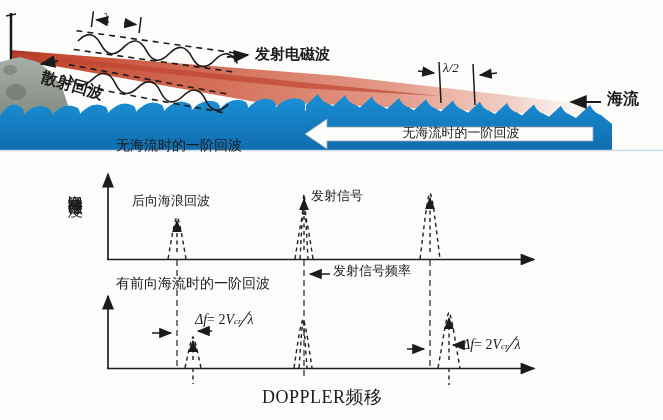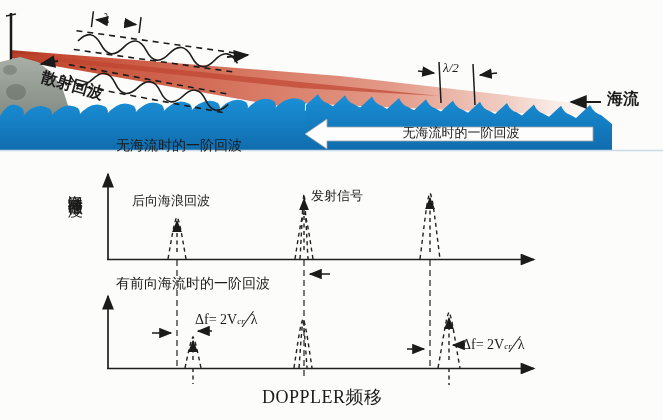--- a/index.html
+++ b/index.html
@@ -19,21 +19,21 @@
   .wave-train{left:336px;top:126px;width:250px;text-align:center;font-size:13px;}
   .y-axis-lbl{left:66px;top:183px;font-size:15px;writing-mode:vertical-rl;letter-spacing:1px;}
   .upper-title{left:116px;top:138px;font-size:14px;}
   .backward{left:132px;top:194px;font-size:13px;}
   .tx-sig{left:311px;top:189px;font-size:13px;}
   .forward{left:393px;top:169px;font-size:13px;}
   .tx-freq{left:333px;top:264px;font-size:13px;}
   .lower-title{left:116px;top:276px;font-size:14px;}
   .doppler{left:238px;top:387px;font-size:18px;letter-spacing:0.5px;margin-left:24px;}
   .formula{font-size:14px;display:flex;align-items:baseline;}
-  .formula .it{}
+  .formula .it{font-style:italic;}
   .formula sub{font-size:9px;font-style:italic;}
   .formula .slash{font-size:24px;line-height:0.7;transform:translateY(3px);padding:0 1px;}
   .f1{left:195px;top:308px;}
   .f2{left:462px;top:333px;}
 </style>
 </head>
 <body>
 
 <div class="stage">
 
@@ -184,30 +184,32 @@
 
     <g stroke="#1b1b1b" stroke-width="1.5">
       <line x1="152" y1="333" x2="171" y2="333" marker-end="url(#ah)"></line>
       <line x1="212" y1="331" x2="198" y2="331" marker-end="url(#ah)"></line>
       <line x1="407" y1="349" x2="424" y2="349" marker-end="url(#ah)"></line>
       <line x1="465" y1="345" x2="453" y2="345" marker-end="url(#ah)"></line>
     </g>
   </svg>
 
   <div class="lbl lambda-top">λ</div>
+  <div class="lbl tx-em b">发射电磁波</div>
   <div class="lbl scatter b">散射回波</div>
   <div class="lbl half-lambda">λ/2</div>
   <div class="lbl current b">海流</div>
   <div class="lbl wave-train">无海流时的一阶回波</div>
 
   <div class="lbl y-axis-lbl">海洋回波信号强度</div>
 
   <div class="lbl upper-title">无海流时的一阶回波</div>
   <div class="lbl backward">后向海浪回波</div>
   <div class="lbl tx-sig">发射信号</div>
+  <div class="lbl tx-freq">发射信号频率</div>
 
   <div class="lbl lower-title">有前向海流时的一阶回波</div>
 
   <div class="lbl formula f1">
     <span class="it">Δf</span>
       <span> = 2</span>
       <span class="it">V</span>
       <sub>cr</sub>
       <span class="slash">∕</span>
       <span class="it">λ</span>

